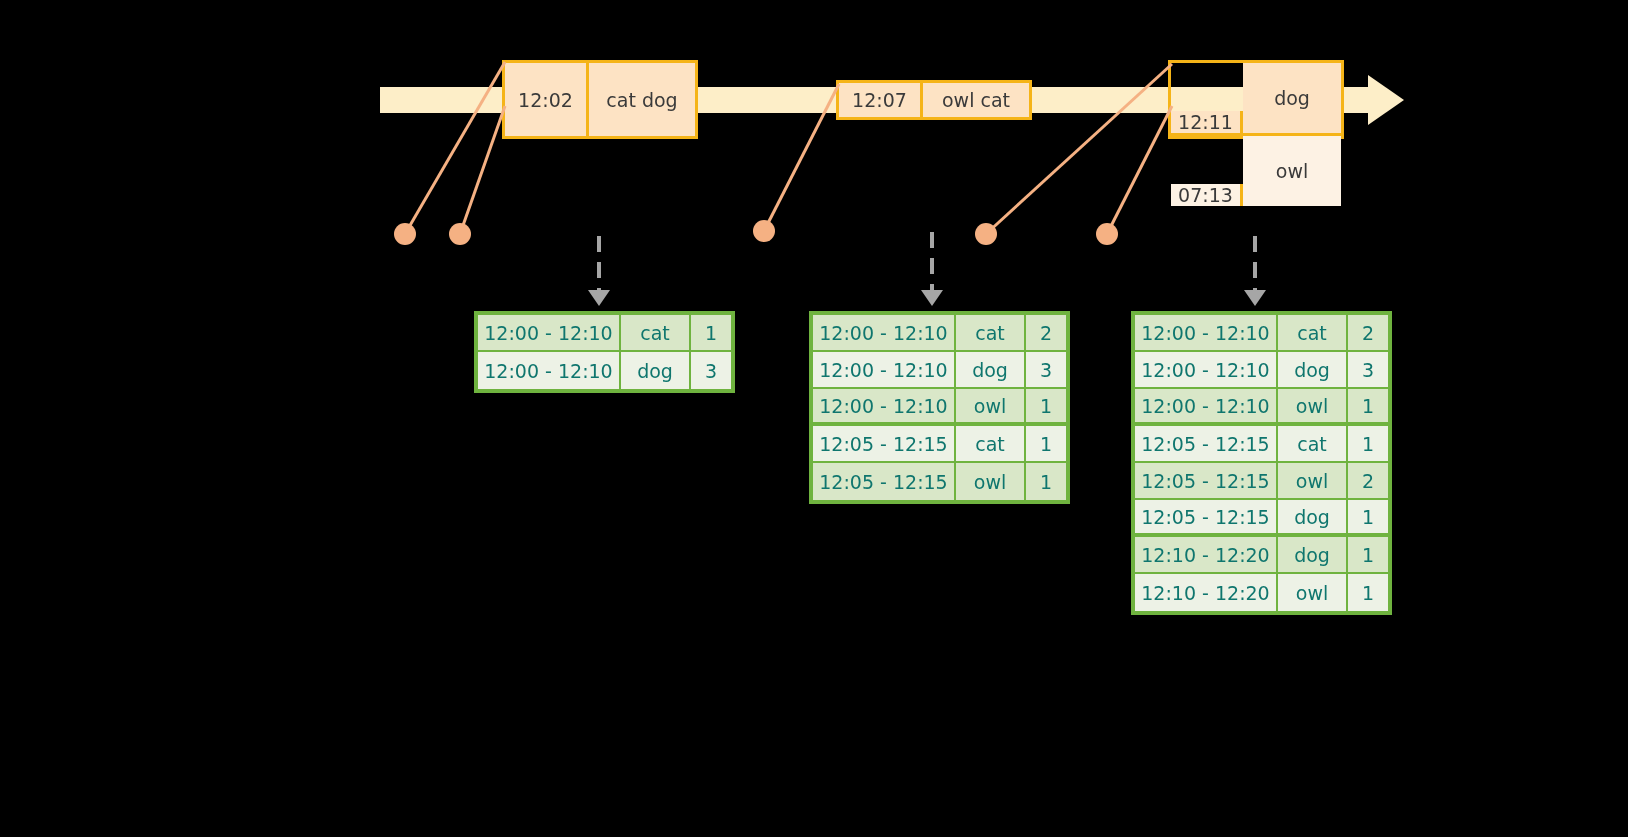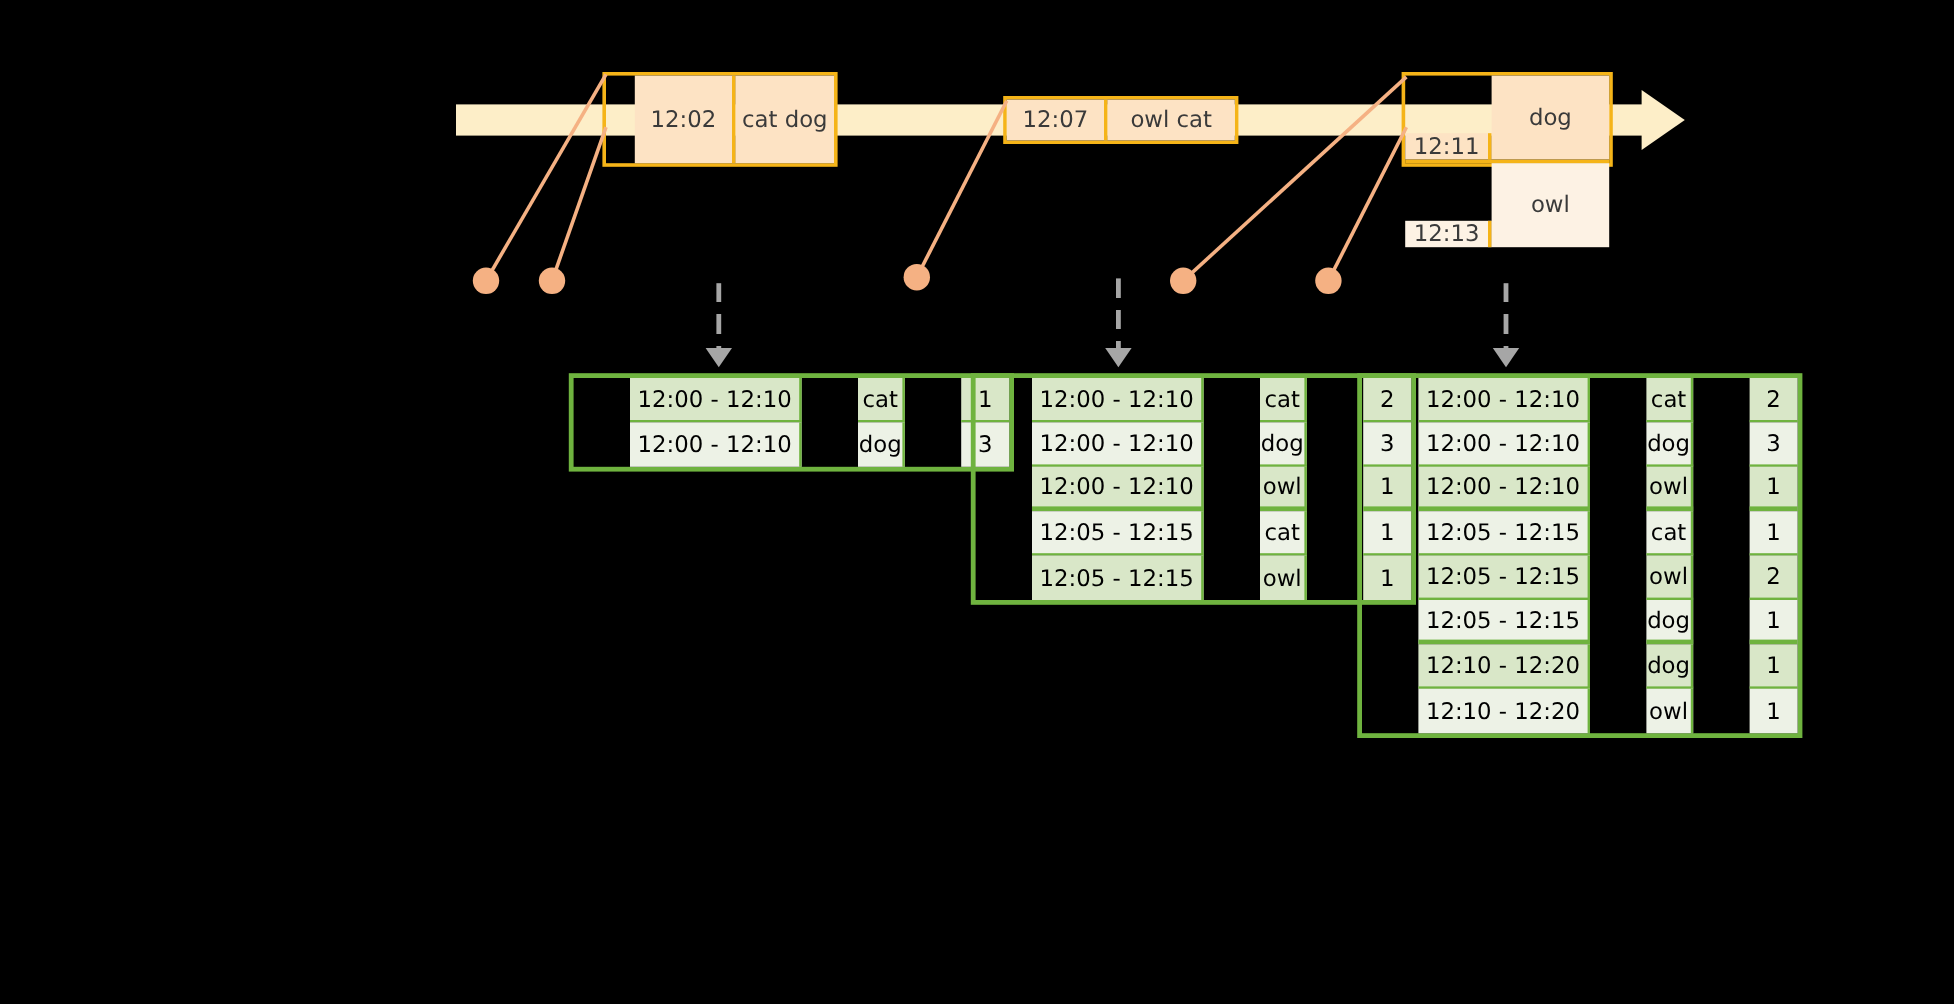--- a/index.html
+++ b/index.html
@@ -20,44 +20,44 @@
   .erow{display:flex;flex:1;}
   .erow + .erow{border-top:3px solid #f5b418;}
   .ecell{display:flex;align-items:center;justify-content:center;
          font-size:19px;color:#3a3a3a;box-sizing:border-box;}
   .ecell.time{width:84px;border-right:3px solid #f5b418;}
   .ecell.val{flex:1;}
   .r-dark .ecell{background:#fde3c4;}
   .r-light .ecell{background:#fdf2e4;}
 
   #ebox1{left:502px;top:60px;width:196px;height:79px;}
-  #ebox1 .ecell.time{width:84px;margin-left:24px;}
+  #ebox1 .ecell.time{width:84px;}
   #ebox2{left:836px;top:80px;width:196px;height:40px;justify-content:flex-end;}
   #ebox3{left:1168px;top:60px;width:176px;height:79px;}
   #ebox3 .ecell.time{width:72px;margin-top:48px;}
 
   
   .connectors{position:absolute;left:0;top:0;width:1628px;height:837px;
               pointer-events:none;}
   .dot{position:absolute;width:22px;height:22px;border-radius:50%;
        background:#f5b183;}
 
   
   .rtable{position:absolute;border:4px solid #6fb33f;box-sizing:border-box;}
   .rrow{display:flex;}
-  .rcell{font-size:19px;color:#000000;display:flex;align-items:center;
+  .rcell{font-size:19px;color:#0f766e;display:flex;align-items:center;
          justify-content:center;box-sizing:border-box;height:37px;
-         border-right:2px solid #6fb33f;border-bottom:2px solid #6fb33f;margin-left:47px;}
+         border-right:2px solid #6fb33f;border-bottom:2px solid #6fb33f;}
   .rcell:last-child{border-right:none;}
   .rrow:last-child .rcell{border-bottom:none;}
   .rrow.sep .rcell{border-bottom:4px solid #6fb33f;}
   .shade-a .rcell{background:#d9e7c8;}
   .shade-b .rcell{background:#edf2e6;}
   .c-win{width:143px;}
-  .c-key{width:39px;}
+  .c-key{width:70px;}
   .c-cnt{width:40px;}
 
   #rtable1{left:474px;top:311px;}
   #rtable2{left:809px;top:311px;}
   #rtable3{left:1131px;top:311px;}
 
   
   .darrow{position:absolute;width:14px;}
   .darrow .stem{position:absolute;left:5px;top:0;width:4px;height:100%;
      background:repeating-linear-gradient(to bottom,#a6a6a6 0 16px,transparent 16px 26px);}
@@ -86,21 +86,21 @@
       <div class="ecell val">owl cat</div>
     </div>
   </div>
 
   <div class="ebox" id="ebox3">
     <div class="erow r-dark">
       <div class="ecell time">12:11</div>
       <div class="ecell val">dog</div>
     </div>
     <div class="erow r-light">
-      <div class="ecell time">12:13</div>
+      <div class="ecell time">07:13</div>
       <div class="ecell val">owl</div>
     </div>
   </div>
 
   <svg class="connectors" viewBox="0 0 1628 837" width="1628" height="837">
     <g stroke="#f5b183" stroke-width="3" fill="none">
       <line x1="405" y1="234" x2="505" y2="62"></line>
       <line x1="460" y1="234" x2="505" y2="106"></line>
       <line x1="764" y1="231" x2="839" y2="84"></line>
       <line x1="986" y1="234" x2="1172" y2="64"></line>

